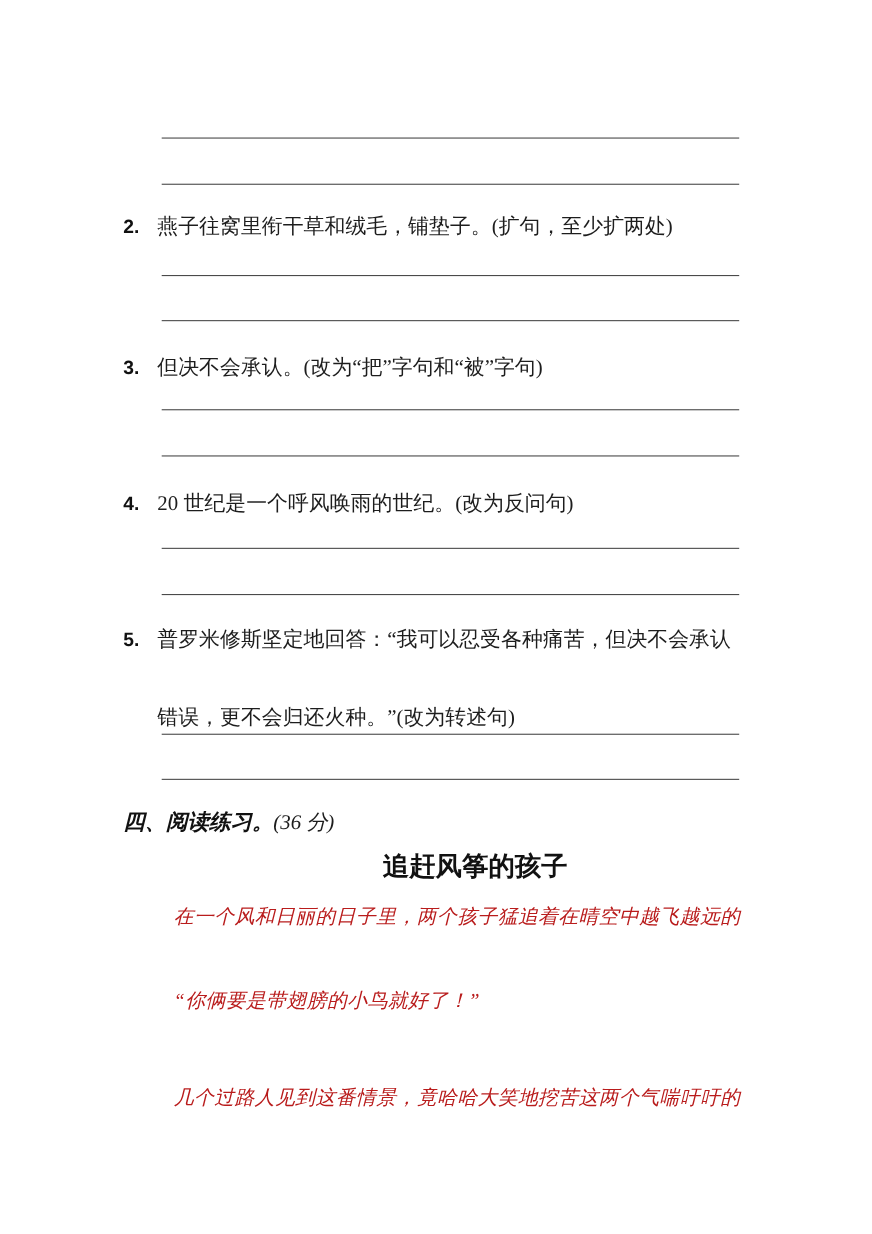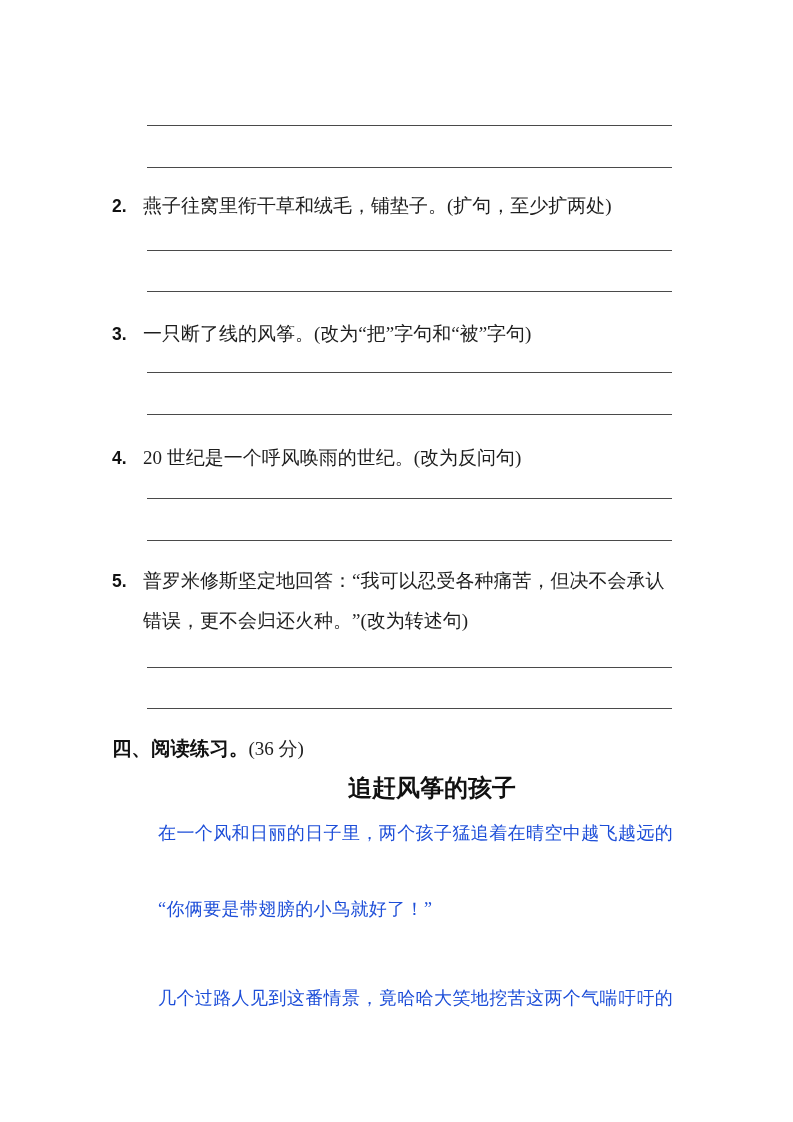--- a/index.html
+++ b/index.html
@@ -33,67 +33,69 @@
   
   .q { left: 112px; }
   .q .num {
     display: inline-block;
     width: 31px;
     font-family: "Liberation Sans", "DejaVu Sans", sans-serif;
     font-weight: 700;
     font-size: 17.5px;
     color: #111111;
   }
-  .q-cont { left: 143px; }
+  .q-cont { left: 143px; margin-top: 32px; }
   
   .section {
     left: 112px;
     font-family: "Liberation Sans", "DejaVu Sans", sans-serif;
     font-weight: 700;
     font-size: 19.5px;
     color: #111111;
+    font-style: italic;
   }
   .section .score {
     font-family: "Liberation Serif", "DejaVu Serif", serif;
     font-weight: 400;
     font-size: 19px;
     color: #1d1d1d;
   }
   
   .passage-title {
     left: 348px;
     font-family: "Liberation Sans", "DejaVu Sans", sans-serif;
     font-weight: 700;
     font-size: 24px;
     color: #111111;
   }
   .passage {
+    font-style: italic;
     font-size: 18px;
     letter-spacing: 0.4px;
-    color: #1d4ed8;
+    color: #b91c1c;
   }
   .p-indent { left: 158px; }
   .p-cont { left: 123px; }
 </style>
 </head>
 <body>
 
 <div class="page">
 
   <div class="ans-line" style="top:125px"></div>
   <div class="ans-line" style="top:167px"></div>
 
   <div class="row q" style="top:186px">
     <span class="num">2.</span><span>燕子往窝里衔干草和绒毛，铺垫子。(扩句，至少扩两处)</span>
   </div>
   <div class="ans-line" style="top:250px"></div>
   <div class="ans-line" style="top:291px"></div>
 
   <div class="row q" style="top:314px">
-    <span class="num">3.</span><span>一只断了线的风筝。(改为“把”字句和“被”字句)</span>
+    <span class="num">3.</span><span>但决不会承认。(改为“把”字句和“被”字句)</span>
   </div>
   <div class="ans-line" style="top:372px"></div>
   <div class="ans-line" style="top:414px"></div>
 
   <div class="row q" style="top:438px">
     <span class="num">4.</span><span>20 世纪是一个呼风唤雨的世纪。(改为反问句)</span>
   </div>
   <div class="ans-line" style="top:498px"></div>
   <div class="ans-line" style="top:540px"></div>
 

